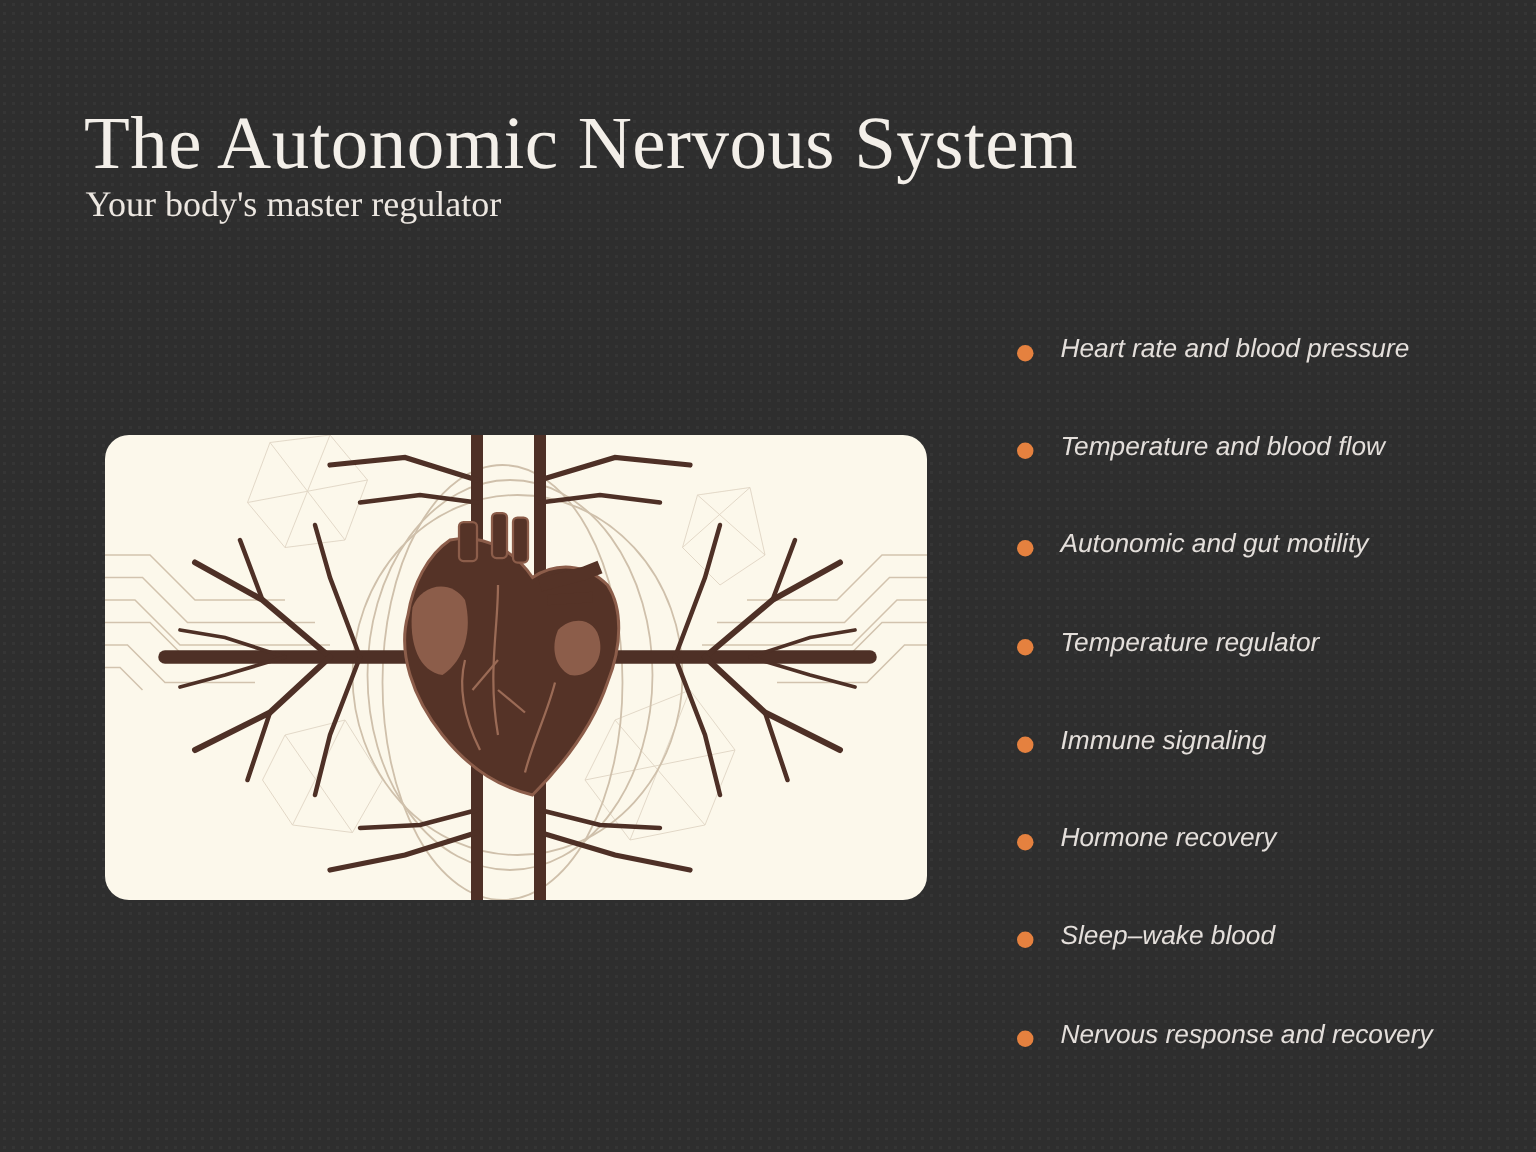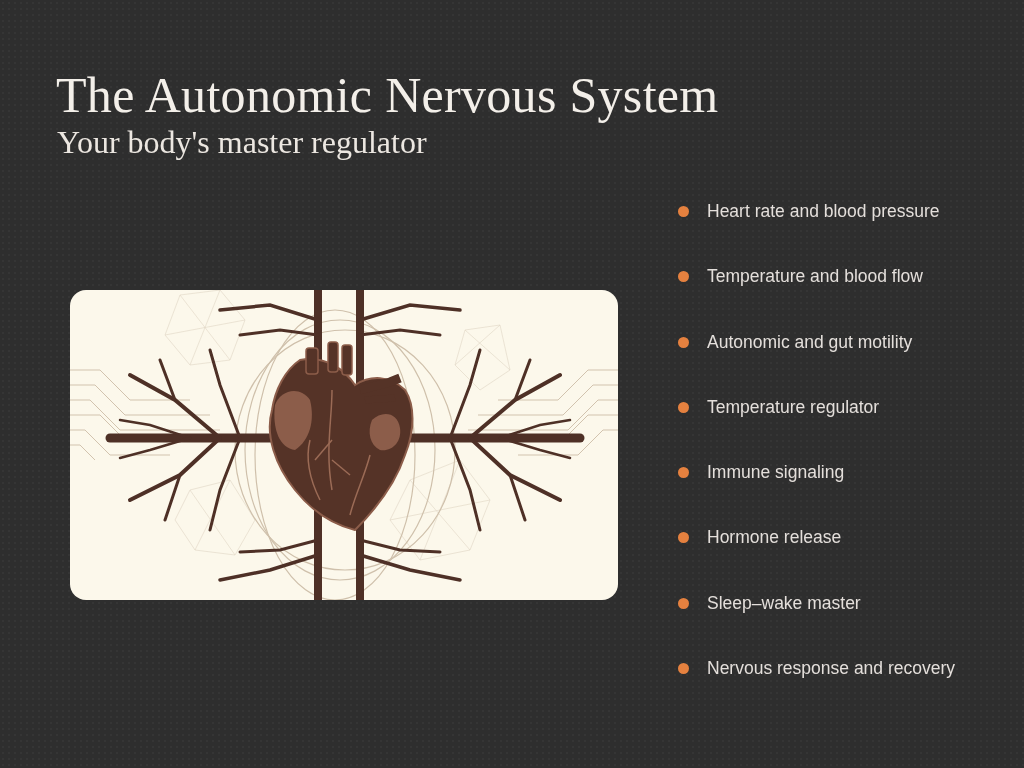--- a/index.html
+++ b/index.html
@@ -13,32 +13,32 @@
   }
   .title {
     position:absolute; left:56px; top:69px;
     font-family:"Liberation Serif", "DejaVu Serif", serif;
     font-size:50px; color:#f3efe9; letter-spacing:0.3px;
     margin:0; font-weight:normal; line-height:1.05;
   }
   .subtitle {
     position:absolute; left:57px; top:124px;
     font-family:"Liberation Serif", "DejaVu Serif", serif;
-    font-size:32px; color:#ece7e1; margin:0; font-weight:normal;
+    font-size:24px; color:#ece7e1; margin:0; font-weight:normal;
   }
   .panel {
     position:absolute; left:70px; top:290px; width:548px; height:310px;
     background:#fcf8eb; border-radius:16px; overflow:hidden;
   }
   .panel svg { display:block; }
   .bullets {
     position:absolute; left:678px; top:199px; margin:0; padding:0; list-style:none;
   }
   .bullets li {
-    height:65.3px; display:flex; align-items:flex-start;
+    height:65.3px; display:flex; align-items:center;font-style:italic;
   }
   .dot {
     width:11px; height:11px; border-radius:50%; background:#e5813f;
     margin-top:7px; margin-right:18px; flex:0 0 auto;
   }
   .label {
     font-size:17.5px; color:#e4dfdb; line-height:24px; white-space:nowrap;
   }
 </style>
 </head>
@@ -162,23 +162,23 @@
   <li>
       <span class="dot"></span>
       <span class="label">Temperature regulator</span>
     </li>
   <li>
       <span class="dot"></span>
       <span class="label">Immune signaling</span>
     </li>
   <li>
       <span class="dot"></span>
-      <span class="label">Hormone release</span>
+      <span class="label">Hormone recovery</span>
     </li>
   <li>
       <span class="dot"></span>
-      <span class="label">Sleep–wake master</span>
+      <span class="label">Sleep–wake blood</span>
     </li>
   <li>
       <span class="dot"></span>
       <span class="label">Nervous response and recovery</span>
     </li>
 </ul>
 
 </body></html>

